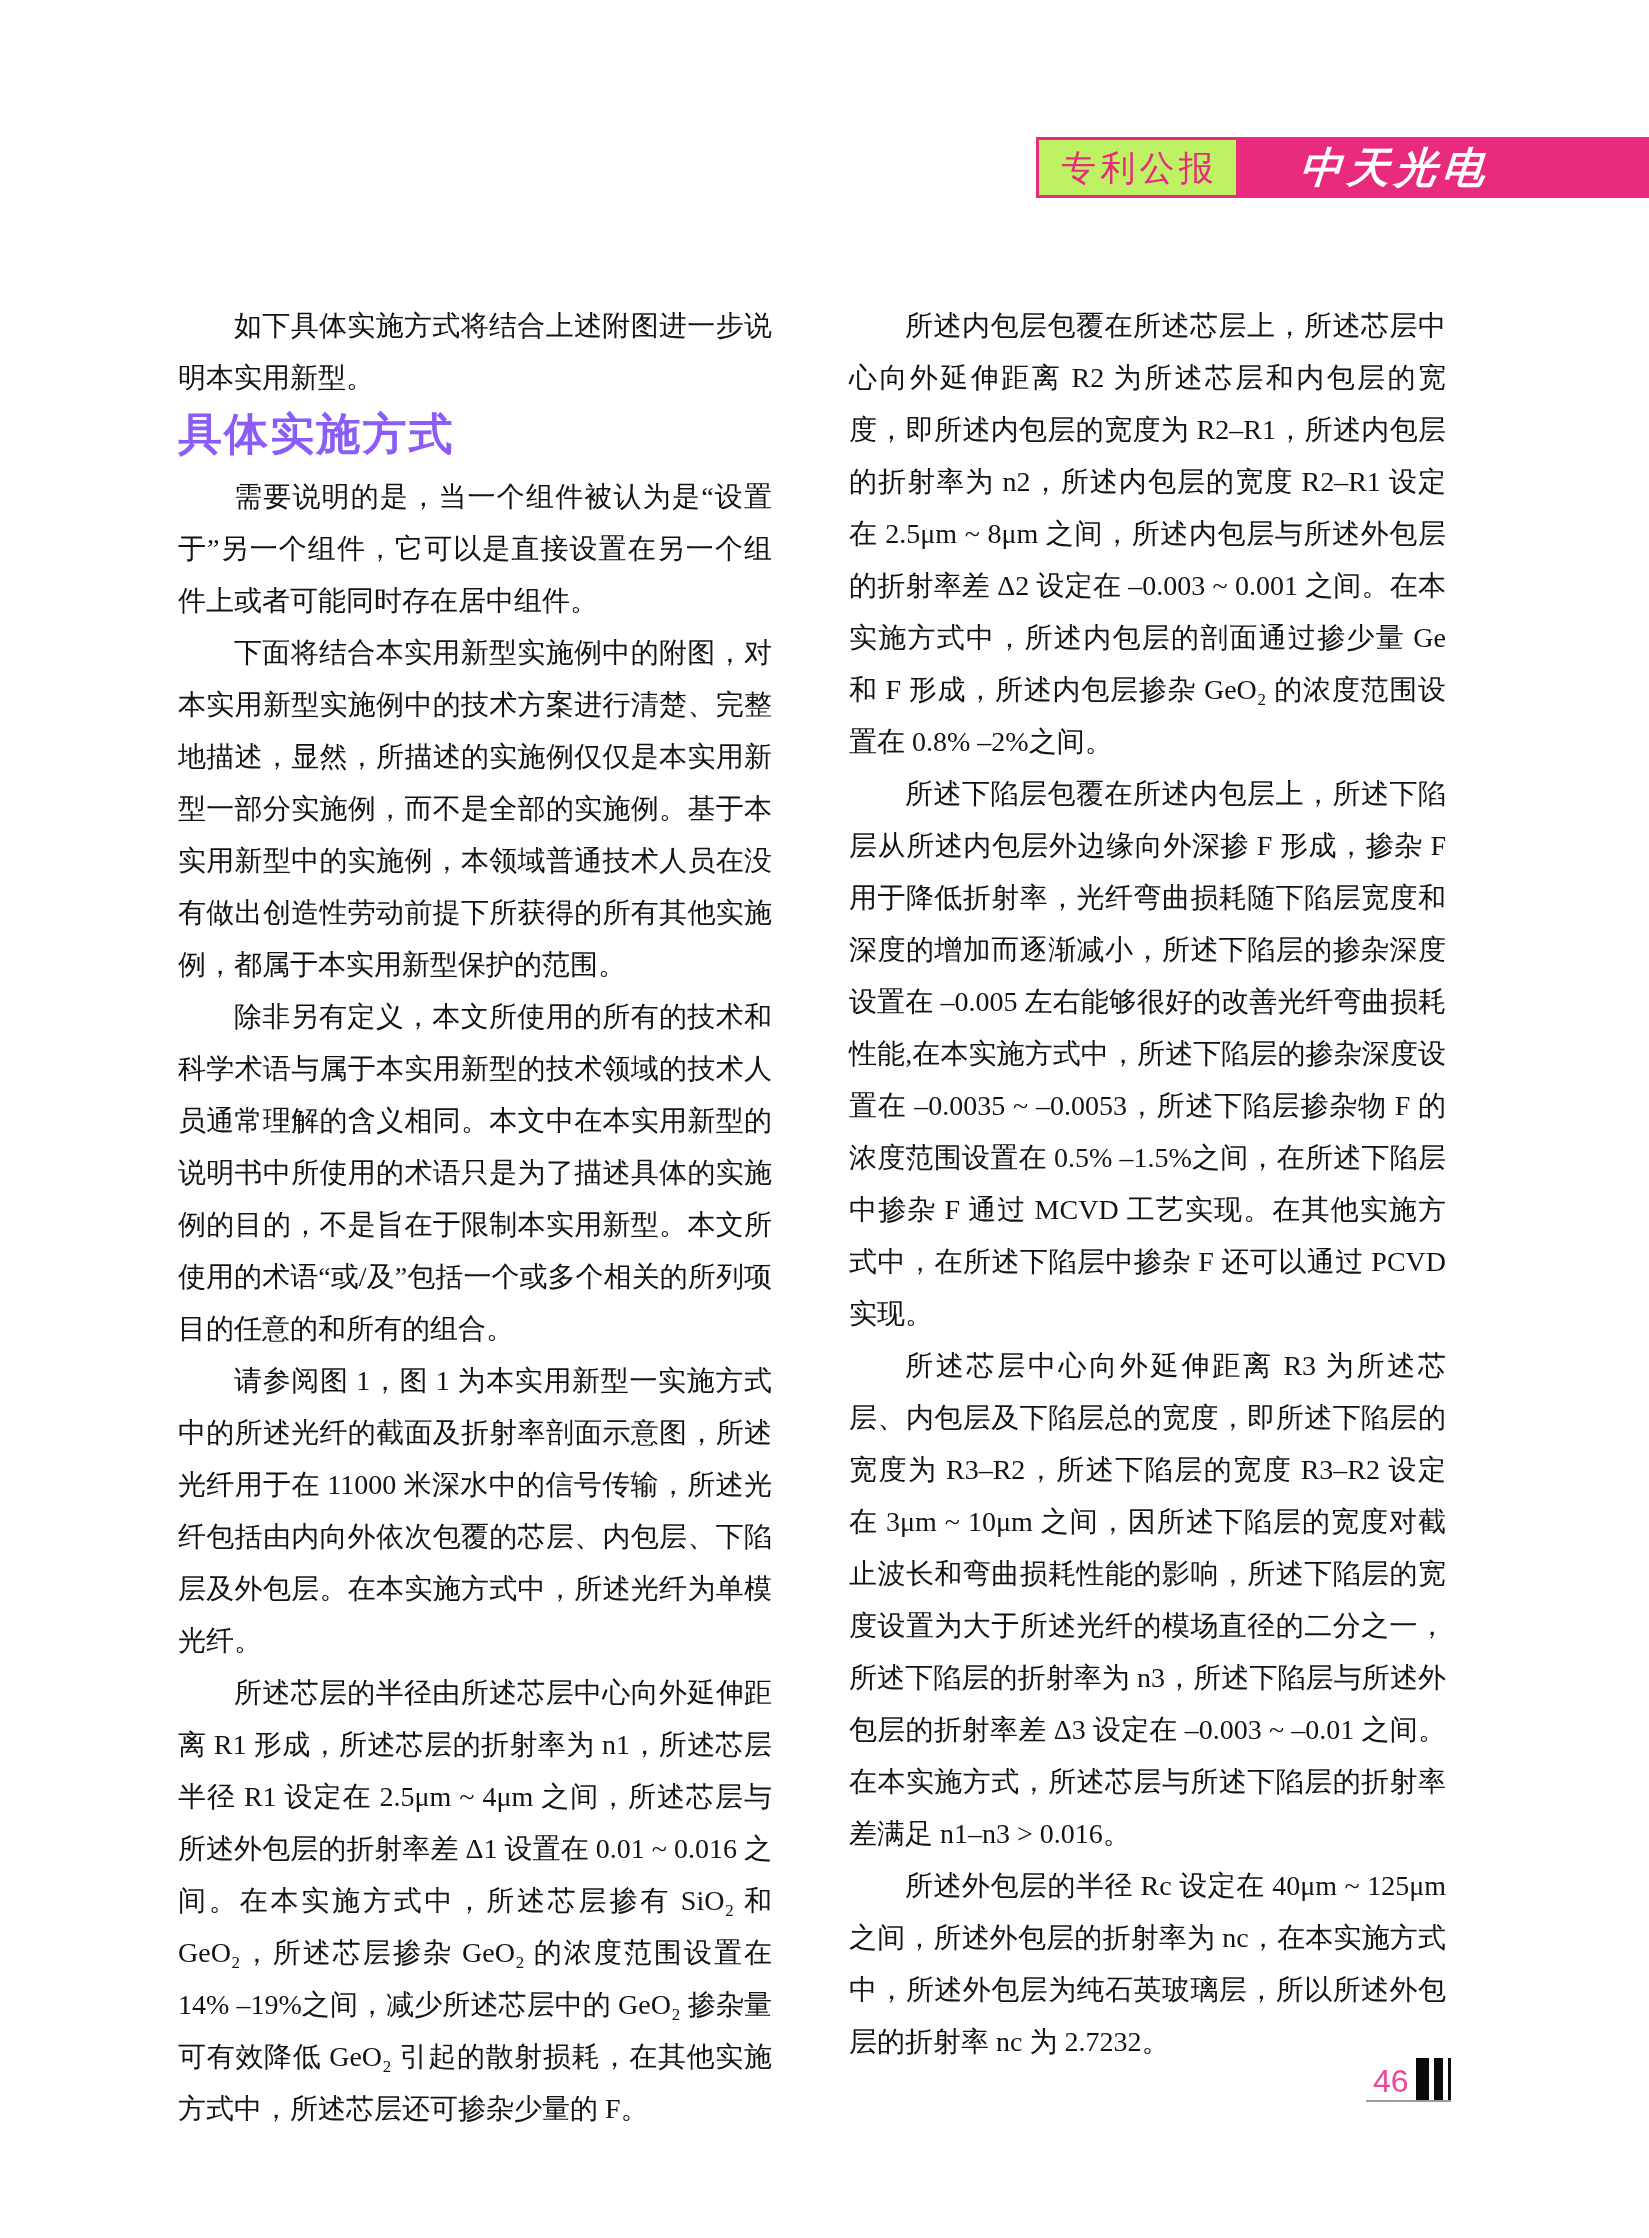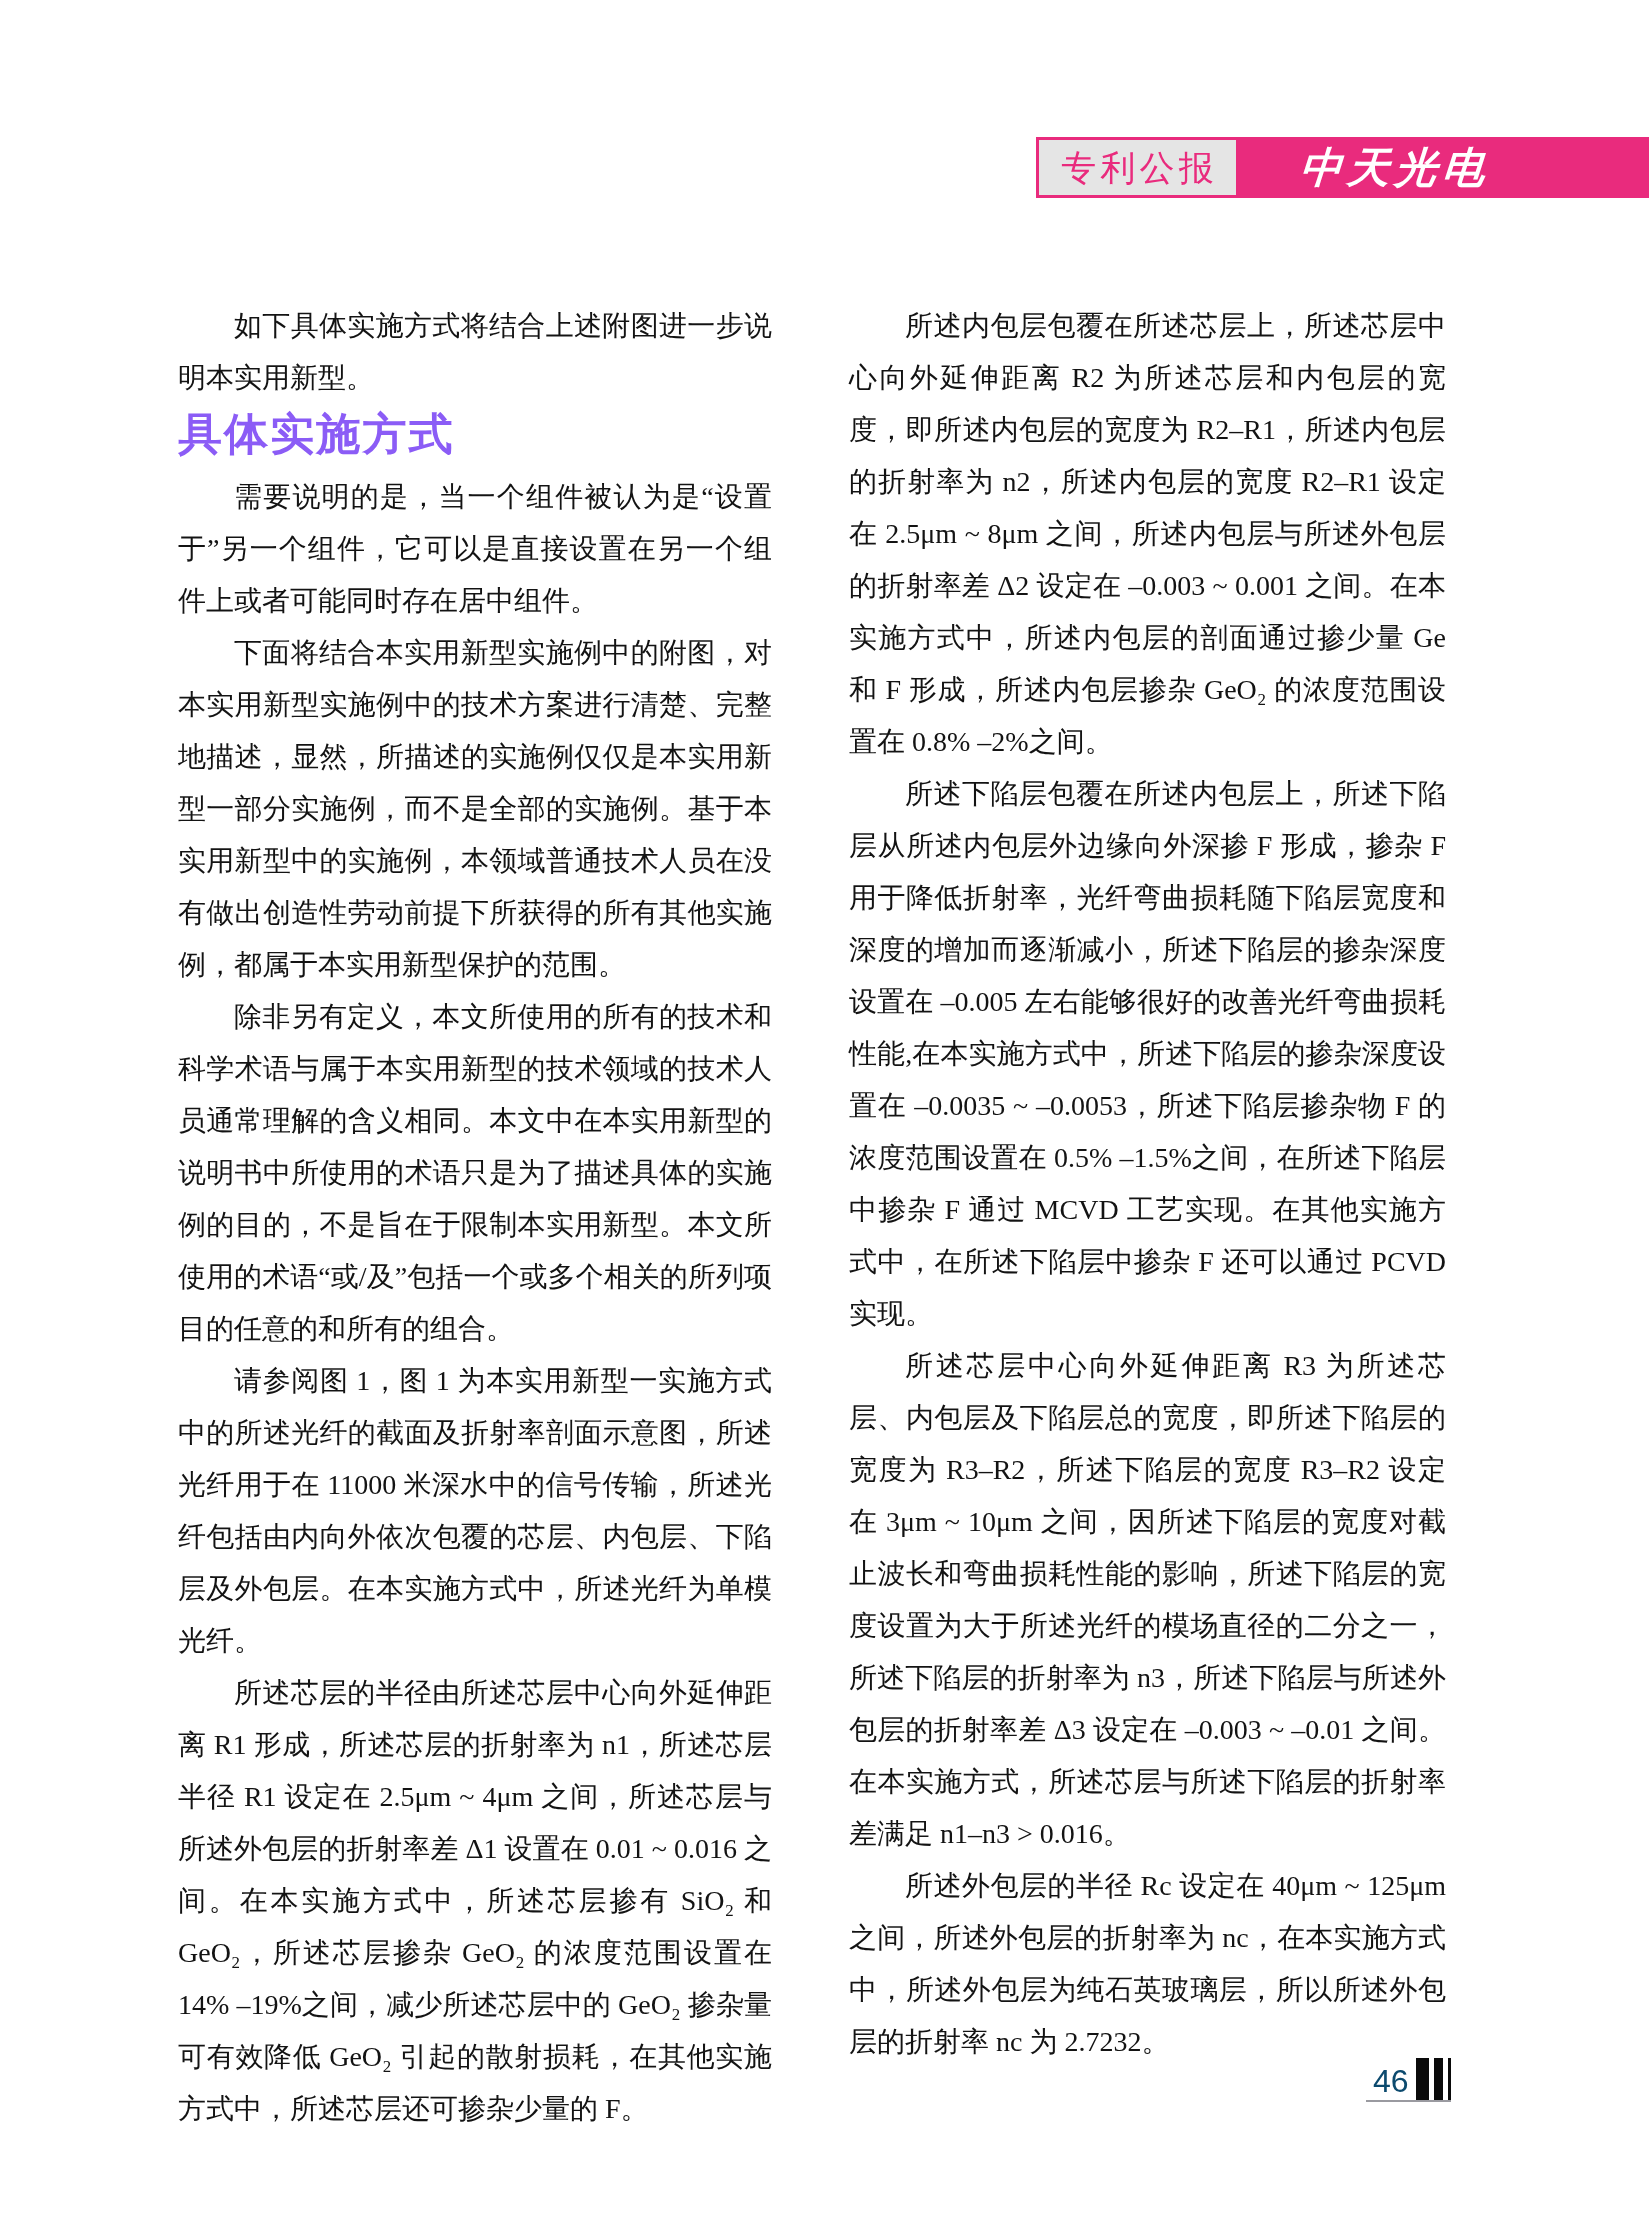--- a/index.html
+++ b/index.html
@@ -11,21 +11,21 @@
     color: #131313;
     overflow: hidden;
   }
   .page { position: absolute; inset: 0; background: #ffffff; }
 
   
   .gazette-box {
     position: absolute;
     left: 1036px; top: 137px;
     width: 203px; height: 61px;
-    background: #e5e5e5;
+    background: #bef264;
     border: 3.5px solid #e92b7d;
     display: flex; align-items: center; justify-content: center;
     z-index: 2;
   }
   .gazette-box span {
     font-family: "Liberation Sans", "DejaVu Sans", sans-serif;
     font-size: 35px; line-height: 1;
     color: #e92b7d;
     letter-spacing: 4.2px;
     padding-left: 4.2px;
@@ -75,21 +75,21 @@
   .footer-marker {
     position: absolute;
     left: 1366px; top: 2058px;
     width: 85px; height: 44px;
   }
   .page-number {
     position: absolute;
     left: 7px; bottom: 5.5px;
     font-family: "Liberation Sans", "DejaVu Sans", sans-serif;
     font-size: 32px; line-height: 1;
-    color: #0c4a6e;
+    color: #ec4899;
   }
   .footer-rule {
     position: absolute;
     left: 0; bottom: 0;
     width: 85px; height: 2.1px;
     background: #9a9aa0;
   }
   .marker-bars {
     position: absolute;
     right: 0; top: 0;

